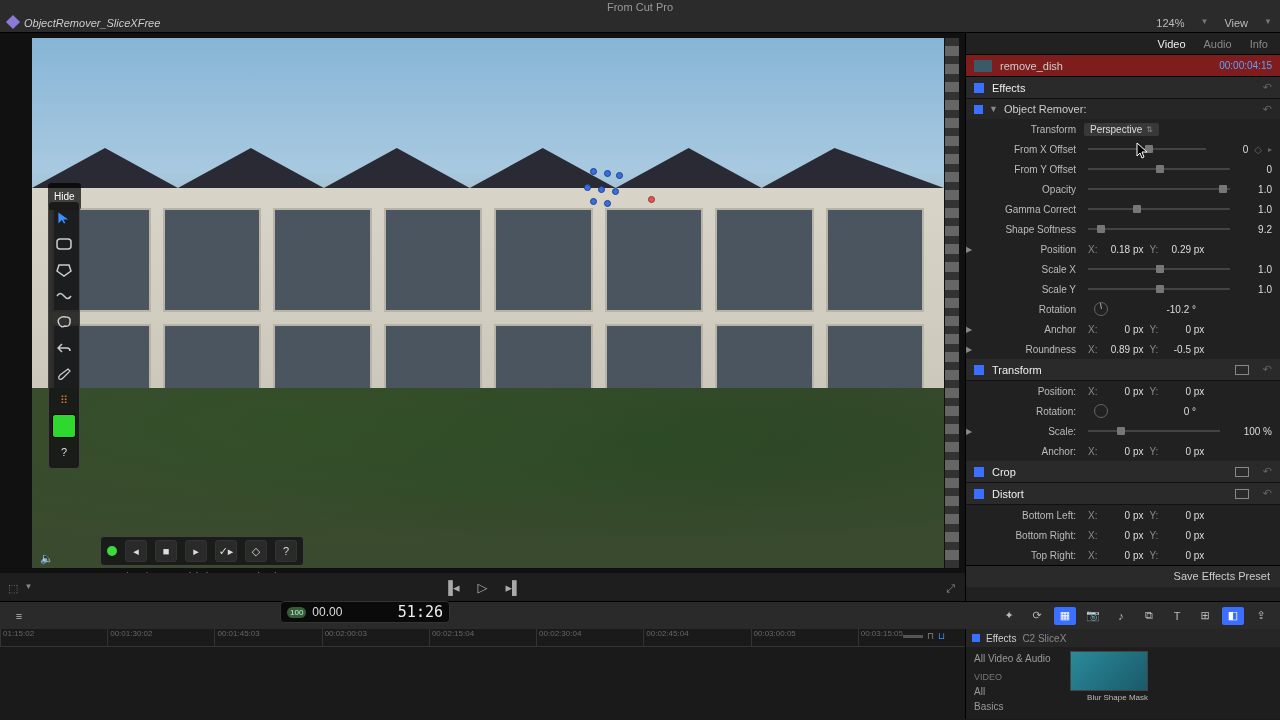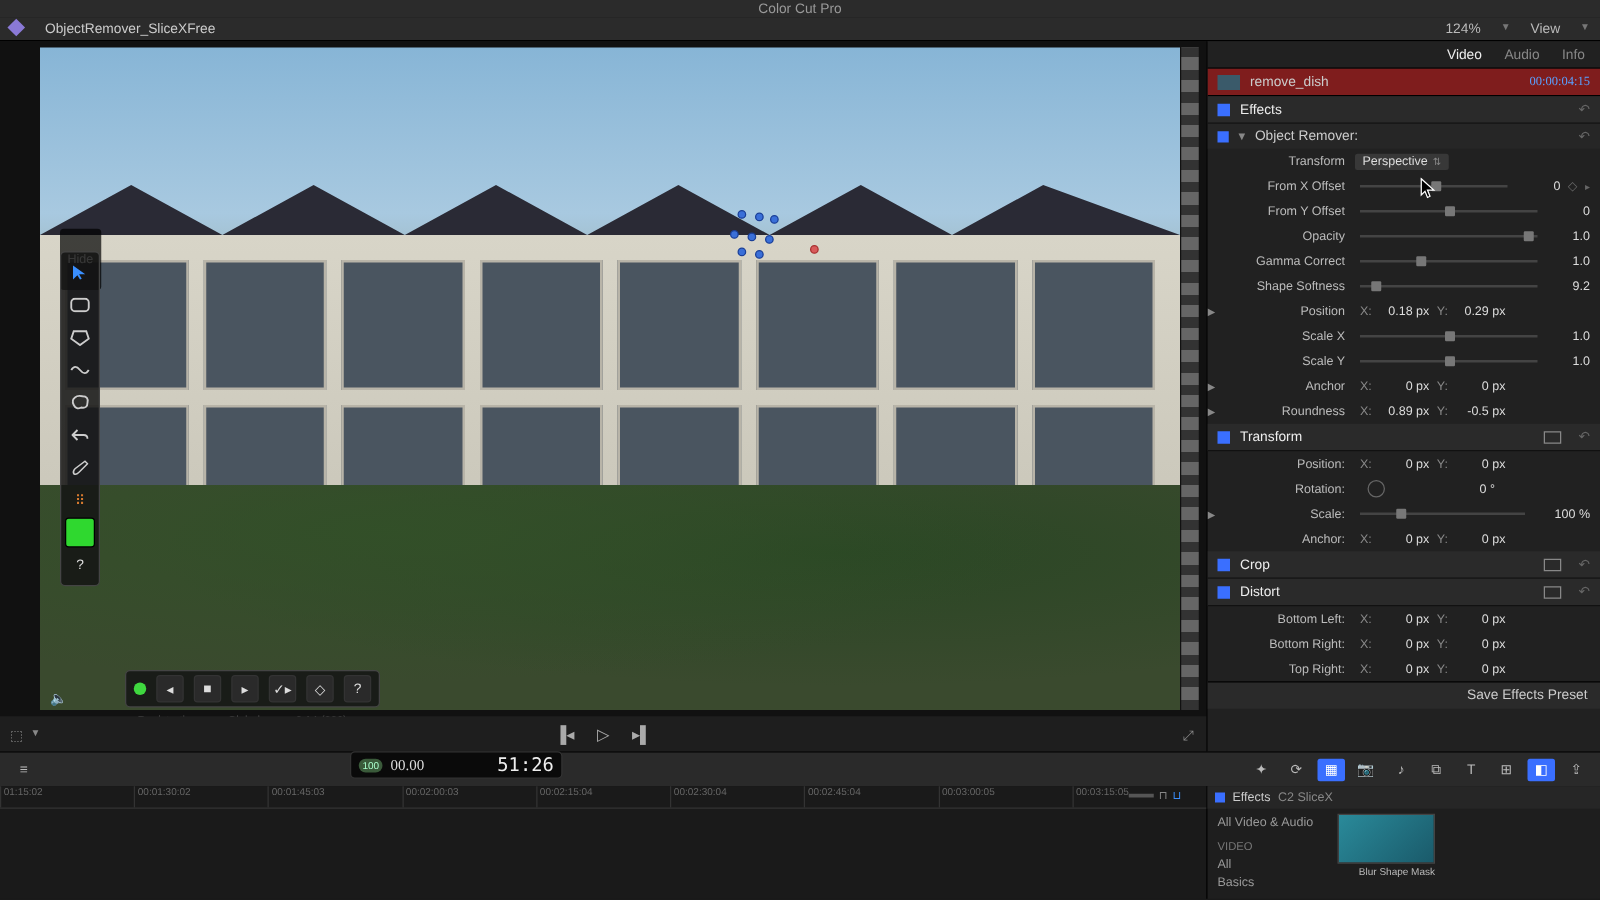--- a/index.html
+++ b/index.html
@@ -1,38 +1,38 @@
 <!DOCTYPE html>
 <html><head>
 <meta charset="utf-8">
 <style>
 * { margin: 0; padding: 0; box-sizing: border-box; font-family: -apple-system, "Helvetica Neue", Arial, sans-serif; }
 body { background: #1a1a1a; color: #ccc; width: 1280px; height: 720px; overflow: hidden; font-size: 11px; }
 .titlebar { height: 14px; background: #2b2b2b; text-align: center; color: #999; font-size: 11px; line-height: 14px; }
 .toolbar { height: 19px; background: #2b2b2b; display: flex; align-items: center; padding: 0 8px; border-bottom: 1px solid #000; }
-.toolbar .left { display: flex; align-items: flex-start; gap: 18px; }
+.toolbar .left { display: flex; align-items: flex-start; gap: 6px; font-style: italic; }
 .toolbar .diamond { width: 10px; height: 10px; background: #8a79d6; transform: rotate(45deg); }
 .toolbar .right { margin-left: auto; display: flex; align-items: flex-start; gap: 16px; color: #bbb; }
 
 .main { display: flex; height: 568px; }
 .viewer-area { width: 965px; position: relative; background: #111; }
 .viewer { position: absolute; top: 5px; left: 32px; width: 912px; height: 530px; background: linear-gradient(to bottom, #87b5d6 0%, #a8c9e0 25%, #889278 55%, #4a5a3a 100%); overflow: hidden; }
 .filmstrip { position: absolute; top: 5px; right: 6px; width: 14px; height: 530px; background: repeating-linear-gradient(to bottom, #333 0, #333 8px, #666 8px, #666 18px); }
 
 
 .bldg { position: absolute; bottom: 120px; left: 0; right: 0; height: 260px; background: linear-gradient(to bottom, #d8d5c8 0%, #c8c5b8 100%); }
 .roofline { position: absolute; top: -40px; left: 0; right: 0; height: 40px; background: #2a2a35; clip-path: polygon(0 100%, 8% 0, 16% 100%, 24% 0, 32% 100%, 40% 0, 48% 100%, 56% 0, 64% 100%, 72% 0, 80% 100%, 88% 0, 100% 100%); }
 .foliage { position: absolute; bottom: 0; left: 0; right: 0; height: 180px; background: radial-gradient(ellipse at 30% 20%, rgba(50,80,40,0.9), transparent 60%), radial-gradient(ellipse at 70% 30%, rgba(40,70,35,0.9), transparent 60%), #3a4a2e; }
 .windows { position: absolute; inset: 20px; display: grid; grid-template-columns: repeat(8,1fr); grid-template-rows: repeat(2,1fr); gap: 12px; }
 .windows div { background: #4a5560; border: 2px solid #b8b4a8; }
 
 .tracker-node { position: absolute; width: 7px; height: 7px; border-radius: 50%; background: #3a6fd8; border: 1px solid #1a3f98; }
 .tracker-red { background: #d85a5a; border-color: #a83030; }
 
-.hide-btn { position: absolute; top: 150px; left: 48px; background: rgba(0,0,0,0.7); color: #fff; font-size: 10px; padding: 19px 6px; border-radius: 3px; }
+.hide-btn { position: absolute; top: 150px; left: 48px; background: rgba(0,0,0,0.7); color: #fff; font-size: 10px; padding: 8px 6px; border-radius: 3px; }
 .toolstrip { position: absolute; top: 168px; left: 48px; width: 32px; background: rgba(20,20,20,0.85); border: 1px solid #444; border-radius: 4px; display: flex; flex-direction: column; align-items: center; padding: 4px 0; gap: 2px; }
 .toolstrip .tbtn { width: 24px; height: 24px; display: flex; align-items: center; justify-content: center; color: #ddd; cursor: pointer; border-radius: 3px; }
 .toolstrip .arrow { color: #3a8fff; }
 .toolstrip .swatch { background: #2fd82f; border: 1px solid #000; }
 
 .transport { position: absolute; bottom: 35px; left: 100px; height: 30px; background: rgba(20,20,20,0.85); border: 1px solid #444; border-radius: 4px; display: flex; align-items: center; padding: 0 6px; gap: 8px; }
 .transport .btn { width: 22px; height: 22px; display: flex; align-items: center; justify-content: center; color: #ddd; border: 1px solid #333; border-radius: 3px; background: #2a2a2a; cursor: pointer; }
 .rec-dot { width: 10px; height: 10px; border-radius: 50%; background: #3fd83f; }
 .transport-meta { position: absolute; bottom: 20px; left: 110px; display: flex; gap: 24px; font-size: 9px; color: #999; align-items: center; }
 .slicex-logo { position: absolute; bottom: 12px; left: 78px; color: #ccc; font-size: 12px; font-style: italic; letter-spacing: 1px; }
@@ -40,21 +40,21 @@
 
 .viewer-footer { position: absolute; bottom: 0; left: 0; right: 0; height: 28px; background: #1e1e1e; display: flex; align-items: center; justify-content: center; gap: 18px; }
 .viewer-footer .pbtn { color: #aaa; cursor: pointer; font-size: 13px; }
 .expand-icon { position: absolute; right: 10px; bottom: 6px; color: #888; }
 
 .inspector { width: 315px; background: #212121; border-left: 1px solid #000; display: flex; flex-direction: column; overflow: hidden; }
 .insp-tabs { height: 22px; display: flex; justify-content: flex-end; gap: 18px; padding: 0 12px; align-items: center; font-size: 11px; color: #888; border-bottom: 1px solid #000; }
 .insp-tabs .active { color: #eee; }
 .clip-row { height: 22px; display: flex; align-items: center; padding: 0 8px; gap: 8px; background: #7f1d1d; border-bottom: 1px solid #000; }
 .clip-thumb { width: 18px; height: 12px; background: #3a5a6a; }
-.clip-tc { margin-left: auto; color: #5aa0ff; font-size: 10px; font-family: Liberation Serif, serif; }
+.clip-tc { margin-left: auto; color: #5aa0ff; font-size: 10px; }
 
 .section-hdr { height: 22px; display: flex; align-items: center; padding: 0 8px; gap: 8px; background: #2a2a2a; border-bottom: 1px solid #111; }
 .section-hdr .sq { width: 10px; height: 10px; background: #3a6fff; }
 .section-hdr .title { color: #eee; font-size: 11px; }
 .section-hdr .reset { margin-left: auto; color: #666; cursor: pointer; }
 .section-hdr .box-icon { margin-left: auto; width: 14px; height: 10px; border: 1px solid #888; margin-right: 6px; }
 
 .effect-row { display: flex; align-items: center; padding: 0 8px; gap: 6px; height: 20px; background: #262626; }
 .effect-row .tri { color: #888; font-size: 9px; }
 .param { display: flex; align-items: center; height: 20px; padding: 0 8px 0 0; font-size: 10px; }
@@ -71,40 +71,40 @@
 .save-preset { height: 22px; background: #2a2a2a; text-align: right; padding: 4px 10px; color: #ccc; font-size: 11px; border-top: 1px solid #000; }
 
 .bottom-toolbar { height: 28px; background: #2a2a2a; display: flex; align-items: center; justify-content: flex-end; gap: 6px; padding: 0 8px; border-top: 1px solid #000; }
 .bottom-toolbar .ico { width: 22px; height: 18px; display: flex; align-items: center; justify-content: center; color: #bbb; cursor: pointer; border-radius: 2px; }
 .bottom-toolbar .ico.active { background: #3a6fff; color: #fff; }
 
 .timeline-area { height: 90px; background: #1a1a1a; display: flex; }
 .tl-left { width: 965px; position: relative; }
 .tc-display { position: absolute; top: -28px; left: 280px; width: 170px; height: 22px; background: #0a0a0a; border: 1px solid #333; border-radius: 4px; display: flex; align-items: center; padding: 0 6px; gap: 6px; }
 .tc-display .badge { background: #3a5a3a; color: #afc; font-size: 8px; padding: 1px 3px; border-radius: 6px; }
-.tc-display .tc { color: #ddd; font-family: Liberation Serif, serif; font-size: 12px; }
+.tc-display .tc { color: #ddd; font-family: Liberation Sans, sans-serif; font-size: 12px; }
 .tc-display .big { color: #eee; font-size: 15px; font-family: monospace; margin-left: auto; }
 .ruler { height: 18px; background: #1a1a1a; display: flex; font-size: 8px; color: #666; border-bottom: 1px solid #333; }
 .ruler span { flex: 1; padding-left: 2px; border-left: 1px solid #333; }
 .tl-right { width: 315px; background: #1e1e1e; border-left: 1px solid #000; }
 .fx-browser-hdr { height: 18px; display: flex; align-items: center; padding: 0 6px; gap: 6px; font-size: 10px; background: #262626; }
 .fx-browser-hdr .sq { width: 8px; height: 8px; background: #3a6fff; }
 .fx-browser-hdr .crumb { color: #888; }
 .fx-body { display: flex; }
 .fx-cats { width: 100px; padding: 4px; font-size: 10px; color: #999; }
 .fx-cats div { padding: 2px 4px; }
 .fx-cats .hdr { color: #777; font-size: 9px; margin-top: 4px; }
 .fx-thumbs { flex: 1; display: flex; gap: 6px; padding: 4px; }
 .fx-thumb { width: 78px; text-align: right; font-size: 8px; color: #bbb; }
 .fx-thumb .img { width: 78px; height: 40px; background: linear-gradient(135deg,#2a8a9a,#1a5a6a); border: 1px solid #444; margin-bottom: 2px; }
 </style>
 </head>
 <body>
 
-<div class="titlebar">Color Cut Pro</div>
+<div class="titlebar">From Cut Pro</div>
 
 <div class="toolbar">
   <div class="left">
     <span class="diamond"></span>
     <span>ObjectRemover_SliceXFree</span>
   </div>
   <div class="right">
     <span>124%</span>
     <span style="font-size:8px;color:#777">▼</span>
     <span>View</span>
@@ -306,20 +306,27 @@
           <div class="thumb" style="left:48%"></div>
         </div>
       <span class="val">1.0</span>
     </div>
     <div class="param">
       <span class="label">Scale Y</span>
       <div class="slider">
           <div class="thumb" style="left:48%"></div>
         </div>
       <span class="val">1.0</span>
+    </div>
+    <div class="param">
+      <span class="label">Rotation</span>
+      <div style="width:14px;height:14px;border:1px solid #666;border-radius:50%;margin:0 40px 0 10px;position:relative">
+          <div style="position:absolute;width:1px;height:6px;background:#aaa;left:6px;top:0;transform-origin:bottom;transform:rotate(-10deg)"></div>
+        </div>
+      <span class="val" style="width:48px">-10.2 °</span>
     </div>
     <div class="param">
       <span class="tri" style="width:10px;color:#888;font-size:8px">▶</span>
       <span class="label" style="width:108px">Anchor</span>
       <span class="xy">
           <span class="axis">X:</span>
           <span class="v">0 px</span>
           <span class="axis">Y:</span>
           <span class="v">0 px</span>
         </span>

